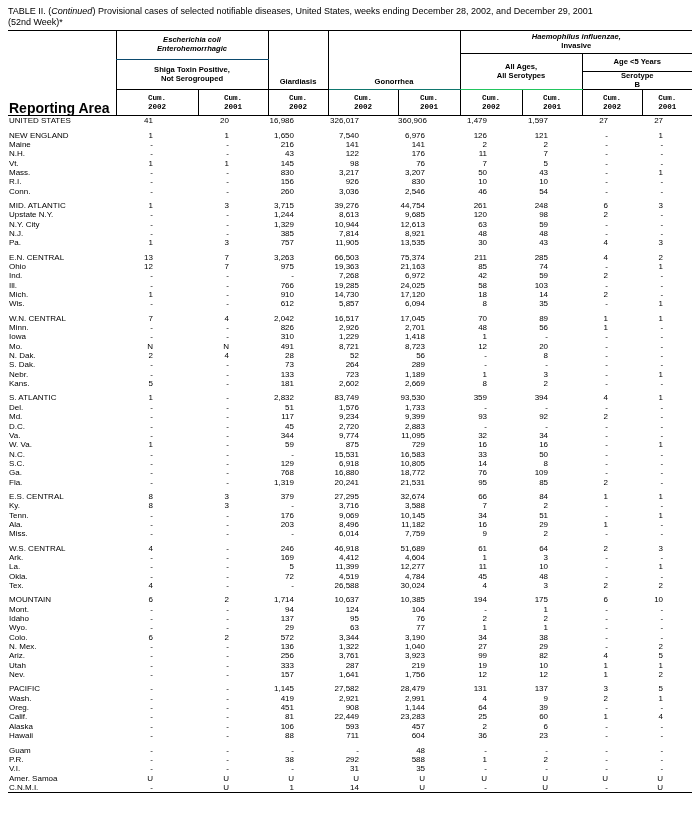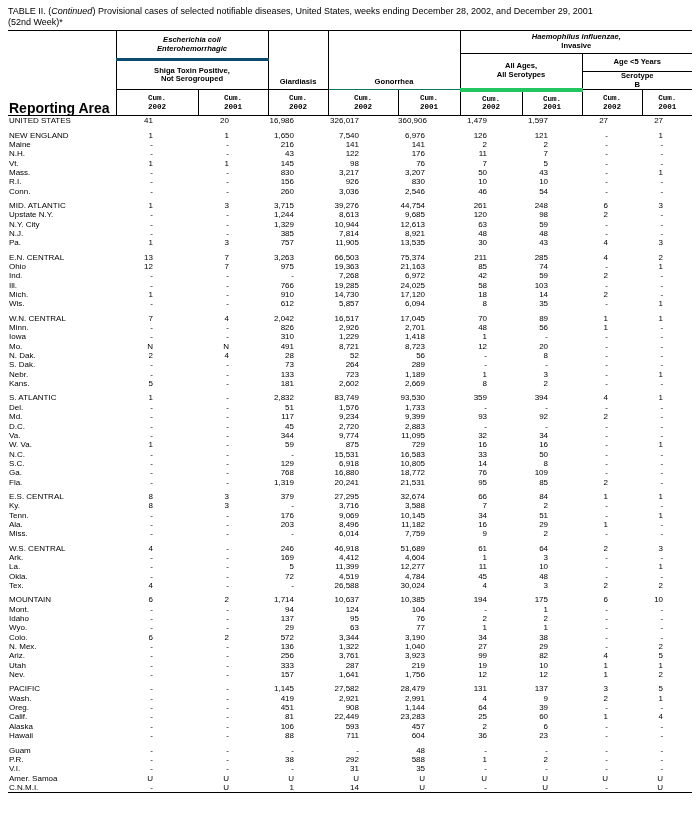--- a/index.html
+++ b/index.html
@@ -16,26 +16,26 @@
   thead th { font-weight:bold; font-size:7.6px; line-height:8.6px; text-align:center; vertical-align:middle; }
   .it { font-style:italic; }
 
   tr.hr1 { height:23px; }
   tr.hr2 { height:6px; }
   tr.hr3 { height:12px; }
   tr.hr4 { height:16px; }
   tr.hr5 { height:26px;font-family:Liberation Mono, monospace; }
 
   th.ra    { text-align:left; vertical-align:bottom; padding-left:1px; padding-bottom:3px; font-size:14px; border-bottom:1px solid #000; }
-  th.ecoli { border-left:1px solid #000; border-bottom:3px solid #0c4a6e; }
+  th.ecoli { border-left:1px solid #000; border-bottom:1px solid #0c4a6e; }
   th.shiga { border-left:1px solid #000; border-bottom:1px solid #000; }
   th.gia   { border-left:1px solid #000; border-bottom:1px solid #000; vertical-align:bottom; padding-bottom:3px; }
   th.gono  { border-left:1px solid #000; border-bottom:1px solid #0f766e; vertical-align:bottom; padding-bottom:3px; }
   th.hflu  { border-left:1px solid #000; border-bottom:1px solid #000; }
-  th.allages { border-left:1px solid #000; border-bottom:4px solid #22c55e; }
+  th.allages { border-left:1px solid #000; border-bottom:1px solid #22c55e; }
   th.agelt5  { border-left:1px solid #000; border-bottom:1px solid #000; }
   th.serob   { border-left:1px solid #000; border-bottom:1px solid #000; }
   tr.hr5 th  { border-left:1px solid #000; border-bottom:1px solid #000; }
 
   tbody td { font-size:8px; line-height:9.35px; white-space:nowrap; }
   tbody td.area { text-align:left; padding-left:1px; }
   tbody td.num  { text-align:right; }
   tbody tr.gap td { height:5px; line-height:5px; font-size:1px; }
 
   tbody td:nth-child(2)  { padding-right:45px; }

